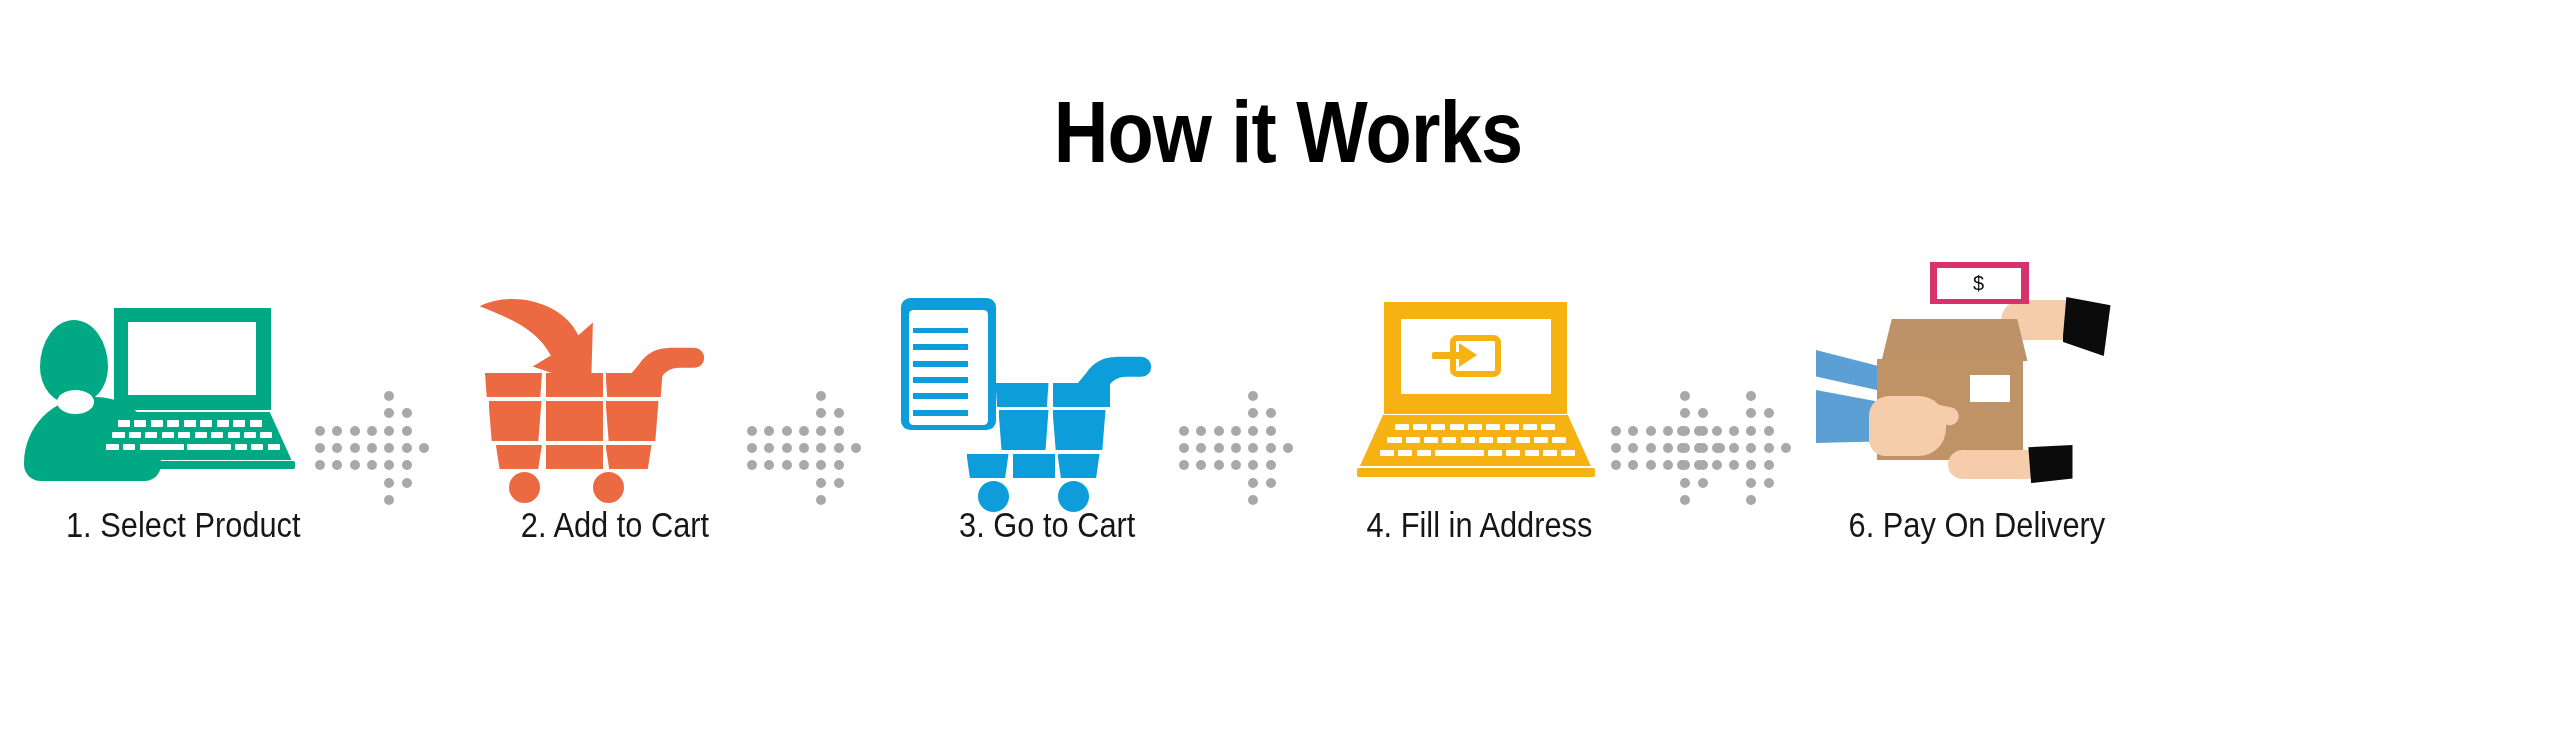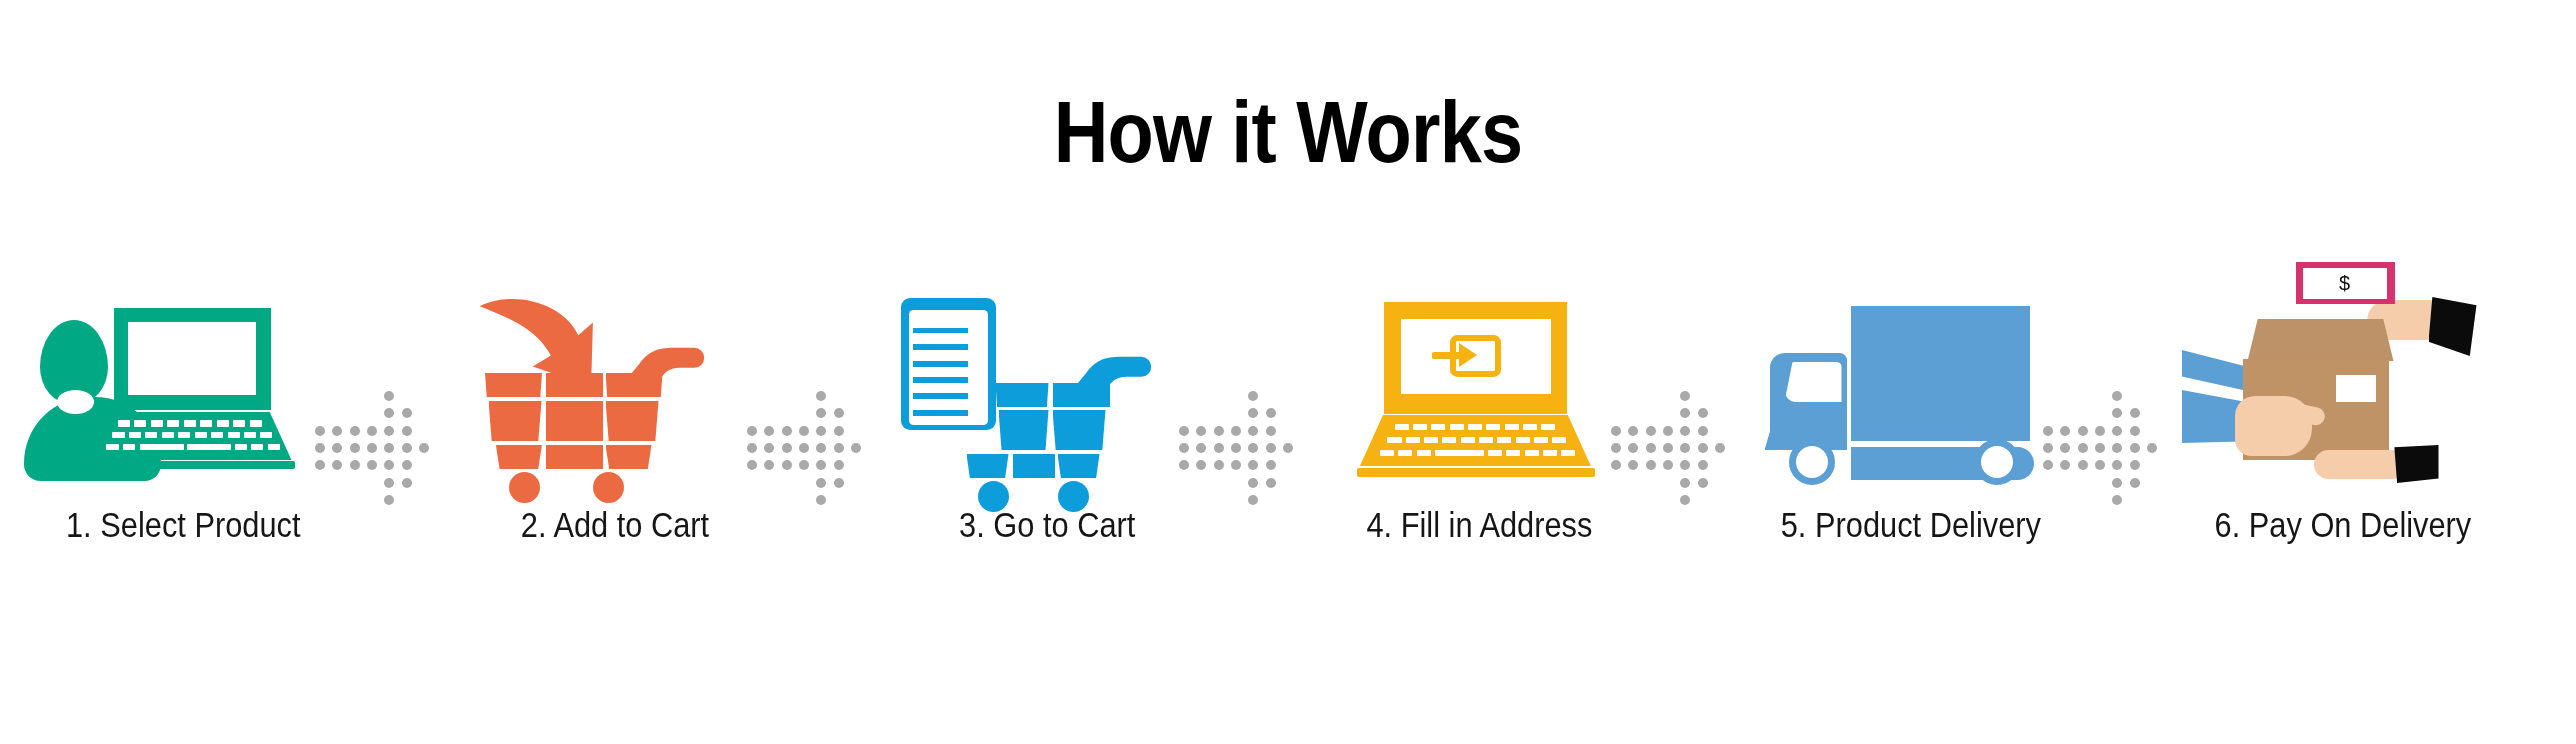--- a/index.html
+++ b/index.html
@@ -435,32 +435,20 @@
         <div class="dot" style="left: -34px; top: 118px; background: rgb(169, 169, 169);"></div>
         <div class="dot" style="left: -16.5px; top: 118px; background: rgb(169, 169, 169);"></div>
         <div class="dot" style="left: 0.9px; top: 118px; background: rgb(169, 169, 169);"></div>
         <div class="dot" style="left: 18.3px; top: 118px; background: rgb(169, 169, 169);"></div>
         <div class="dot" style="left: 36px; top: 118px; background: rgb(169, 169, 169);"></div>
         <div class="dot" style="left: 18.3px; top: 136px; background: rgb(169, 169, 169);"></div>
         <div class="dot" style="left: 36px; top: 136px; background: rgb(169, 169, 169);"></div>
         <div class="dot" style="left: 18.3px; top: 153px; background: rgb(169, 169, 169);"></div>
       </div>
 
-    <div class="step">
-      <div class="art">
-        <div class="t-cabslant"></div>
-        <div class="t-cab"></div>
-        <div class="t-window"></div>
-        <div class="t-cargo"></div>
-        <div class="t-chassis"></div>
-        <div class="t-wheel" style="left:24px;top:137px;"></div>
-        <div class="t-wheel" style="left:209px;top:137px;"></div>
-      </div>
-      <div class="label">5. Product Delivery</div>
-    </div>
 
     <div class="sep">
         <div class="dot" style="left: 18.3px; top: 49px; background: rgb(169, 169, 169);"></div>
         <div class="dot" style="left: 18.3px; top: 66px; background: rgb(169, 169, 169);"></div>
         <div class="dot" style="left: 36px; top: 66px; background: rgb(169, 169, 169);"></div>
         <div class="dot" style="left: -51px; top: 84px; background: rgb(169, 169, 169);"></div>
         <div class="dot" style="left: -34px; top: 84px; background: rgb(169, 169, 169);"></div>
         <div class="dot" style="left: -16.5px; top: 84px; background: rgb(169, 169, 169);"></div>
         <div class="dot" style="left: 0.9px; top: 84px; background: rgb(169, 169, 169);"></div>
         <div class="dot" style="left: 18.3px; top: 84px; background: rgb(169, 169, 169);"></div>

